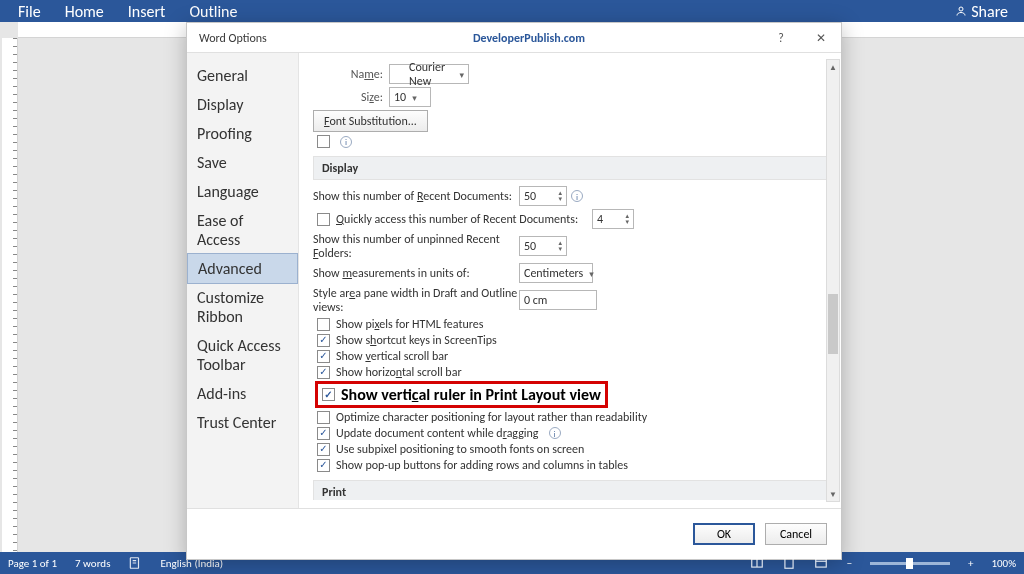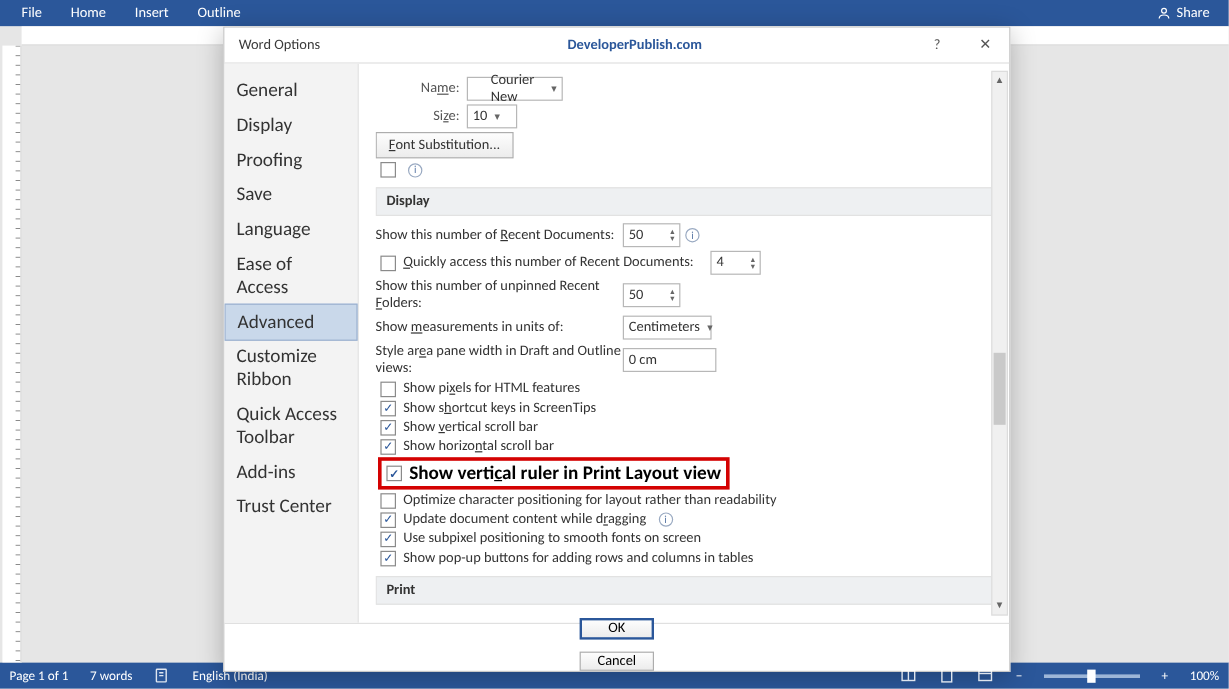--- a/index.html
+++ b/index.html
@@ -1,17 +1,17 @@
 <!DOCTYPE html>
 <html><head>
 <meta charset="utf-8">
 <style>
   * { box-sizing: border-box; font-family: "Segoe UI", Calibri, sans-serif; }
   html, body { margin:0; padding:0; width:1024px; height:574px; overflow:hidden; background:#eaeaea; }
-  .ribbon { background:#2b579a; height:22px; display:flex; align-items:center; color:#fff; font-size:12px; padding:0 6px; }
+  .ribbon { background:#2b579a; height:22px; display:flex; align-items:center; color:#fff; font-size:16px; padding:0 6px; }
   .ribbon .tab { padding:0 12px; cursor:default; }
   .ribbon .spacer { flex:1; }
   .ribbon .share { display:flex; align-items:center; gap:4px; padding:0 10px; }
   .doc-bg { background:#e6e6e6; width:100%; height:calc(100% - 22px - 22px); position:relative; }
   .ruler-h { background:#fff; height:16px; margin-left:18px; border-bottom:1px solid #d4d4d4; }
   .ruler-v { background:#fff; width:16px; position:absolute; left:2px; top:16px; bottom:0; border-right:1px solid #d4d4d4;
     background-image: repeating-linear-gradient(to bottom, #888 0, #888 1px, transparent 1px, transparent 8px);
     background-size: 4px 8px; background-position: right top; background-repeat: repeat-y; }
   .statusbar { background:#2b579a; height:22px; color:#fff; font-size:11px; display:flex; align-items:center; padding:0 8px; gap:18px; }
   .statusbar .spacer{flex:1;}
@@ -43,21 +43,21 @@
   .section-head { background:#eef0f2; border:1px solid #e2e2e2; padding:4px 8px; font-weight:600; font-size:12px; color:#333; margin:8px 0 6px; }
   .chk { display:flex; align-items:center; gap:6px; font-size:12px; color:#333; margin:2px 0 2px 4px; }
   .chkbox { width:13px; height:13px; border:1px solid #8a8a8a; background:#fff; display:inline-flex; align-items:center; justify-content:center; font-size:10px; color:#2b579a; line-height:1; }
   .chkbox.on::after{ content:"✓"; }
   .highlight { border:3px solid #d40202; padding:1px 4px; display:inline-flex; align-items:center; gap:6px; }
   .field-label { font-size:12px; color:#333; }
   .num-input { border:1px solid #b7b7b7; width:48px; height:20px; display:flex; align-items:center; padding:0 4px; font-size:12px; justify-content:space-between; }
   .spin { display:flex; flex-direction:column; font-size:7px; line-height:6px; color:#666; }
   .txt-input { border:1px solid #b7b7b7; height:20px; width:78px; padding:0 4px; font-size:12px; display:flex; align-items:center; }
   .info { width:12px;height:12px;border:1px solid #9aaac2;border-radius:50%;font-size:9px;color:#5a78a5;display:inline-flex;align-items:center;justify-content:center;margin-left:4px;}
-  .dlg-foot { height:40px; border-top:1px solid #e0e0e0; display:flex; justify-content:flex-end; align-items:center; gap:10px; padding:0 14px;flex-direction:column; }
+  .dlg-foot { height:51px; border-top:1px solid #e0e0e0; display:flex; justify-content:flex-end; align-items:center; gap:10px; padding:0 14px; }
   .ok-btn { border:2px solid #2b579a; }
   u.hot{text-decoration:underline;}
 </style>
 </head>
 <body>
 
 <div class="ribbon">
   <div class="tab">File</div>
   <div class="tab">Home</div>
   <div class="tab">Insert</div>

